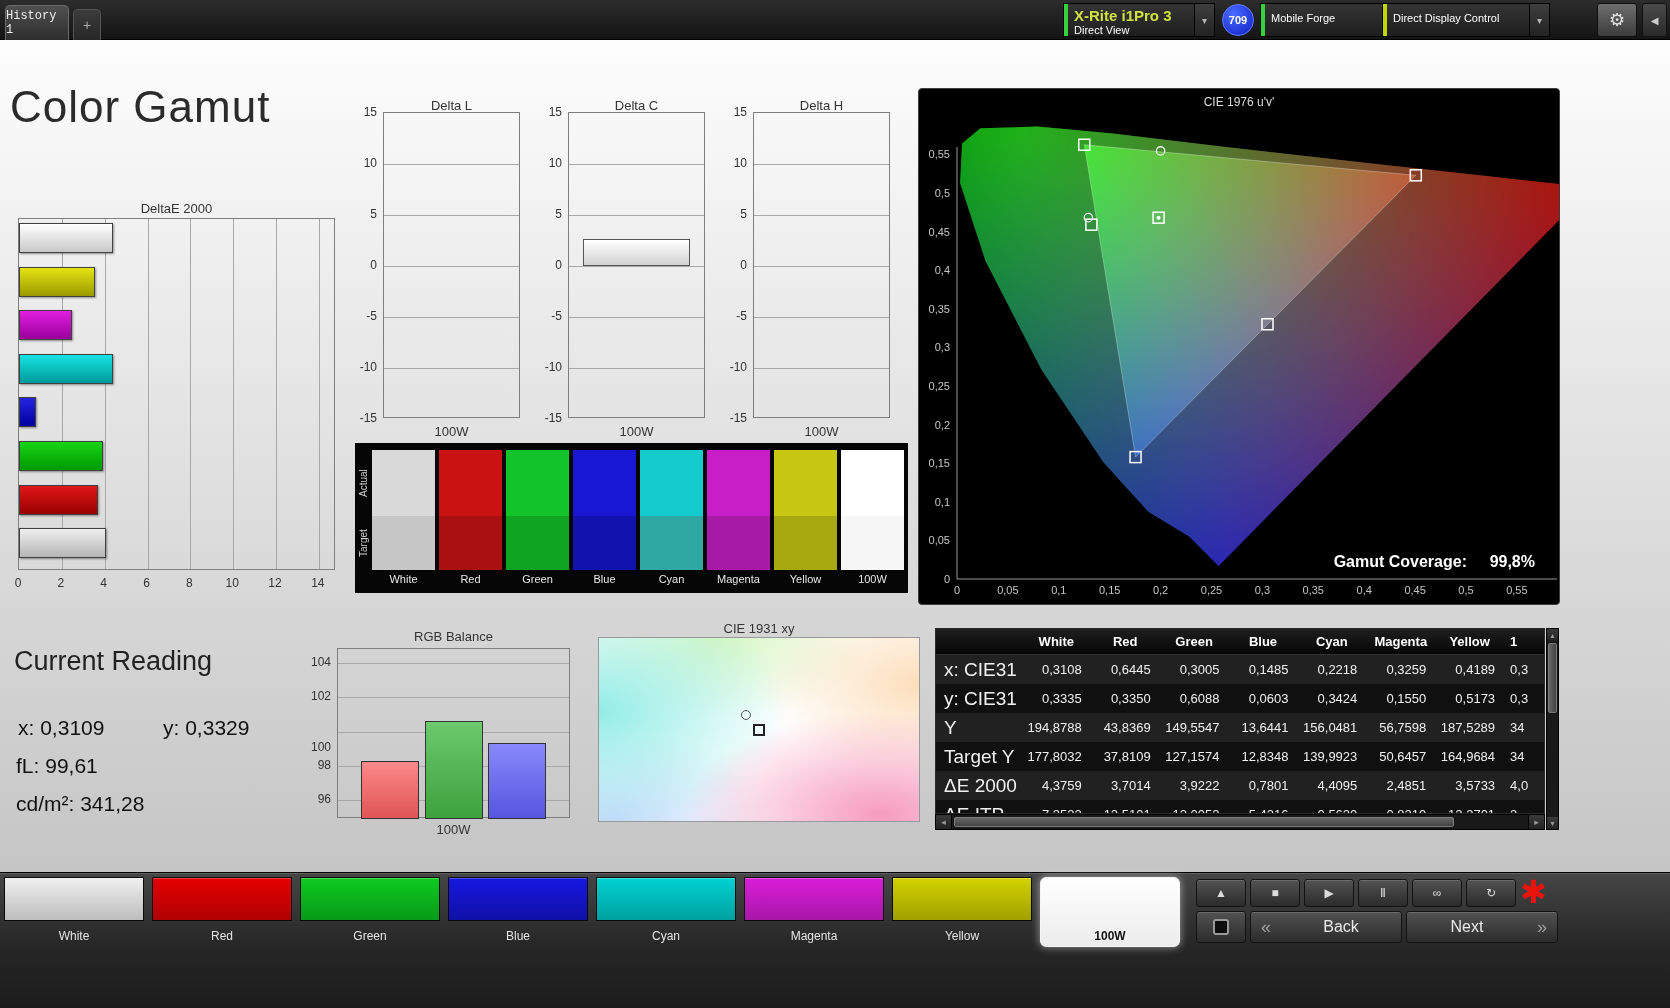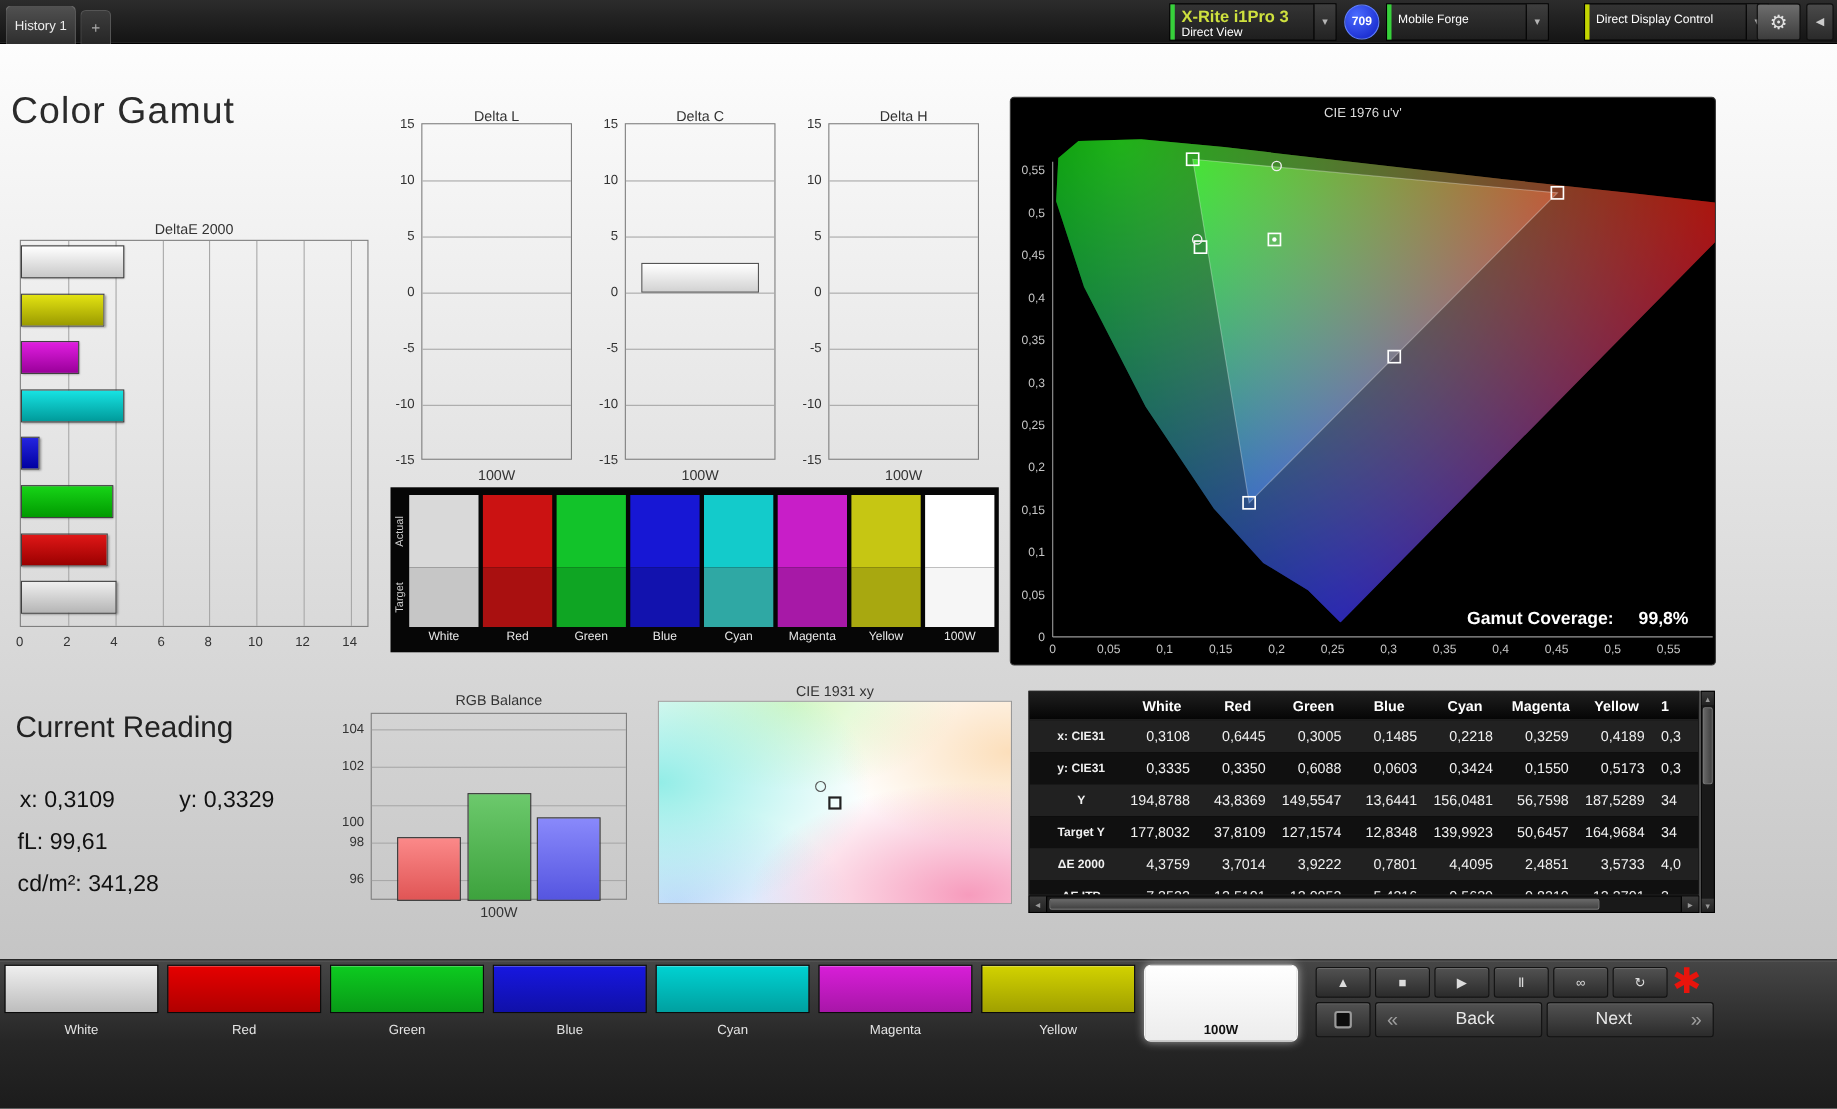--- a/index.html
+++ b/index.html
@@ -2,39 +2,39 @@
 <html><head>
 <meta charset="utf-8">
 <style>
 *{box-sizing:border-box;margin:0;padding:0;}
 html,body{width:1670px;height:1008px;overflow:hidden;}
 body{font-family:"Liberation Sans","DejaVu Sans",sans-serif;background:#c9c9c9;position:relative;}
 .app{position:absolute;inset:0;}
 
 
 .topbar{position:absolute;left:0;top:0;width:1670px;height:40px;background:linear-gradient(#2c2c2c,#141414);border-bottom:1px solid #000;}
-.tab-history{position:absolute;left:5px;top:5px;width:64px;height:35px;background:linear-gradient(#505050,#2e2e2e);border:1px solid #6a6a6a;border-bottom:none;border-radius:5px 5px 0 0;color:#eee;font-size:12px;display:flex;align-items:center;justify-content:center;}
+.tab-history{position:absolute;left:5px;top:5px;width:64px;height:35px;background:linear-gradient(#505050,#2e2e2e);border:1px solid #6a6a6a;border-bottom:none;border-radius:5px 5px 0 0;color:#eee;font-size:12px;display:flex;align-items:center;justify-content:center;font-family:Liberation Mono, monospace;}
 .tab-add{position:absolute;left:73px;top:9px;width:28px;height:31px;background:linear-gradient(#3c3c3c,#262626);border:1px solid #555;border-bottom:none;border-radius:5px 5px 0 0;color:#aaa;font-size:14px;display:flex;align-items:center;justify-content:center;}
 .dropdown{position:absolute;top:3px;height:34px;background:linear-gradient(#343434,#1e1e1e);border:1px solid #000;display:flex;align-items:stretch;}
 .meter-dd{left:1063px;width:152px;}
 .source-dd{left:1260px;width:148px;}
-.ddc-dd{left:1440px;width:168px;}
+.ddc-dd{left:1382px;width:168px;}
 .dd-status{width:4px;}
 .dd-body{flex:1;padding:3px 6px;overflow:hidden;}
 .dd-line1{font-size:15px;font-weight:bold;color:#cfe13e;white-space:nowrap;}
 .dd-line2{font-size:11px;color:#fff;white-space:nowrap;}
 .dd-single{font-size:11px;color:#fff;padding-top:5px;white-space:nowrap;}
 .dd-caret{width:20px;border-left:1px solid #000;background:linear-gradient(#3e3e3e,#232323);color:#b5b5b5;display:flex;align-items:center;justify-content:center;font-size:10px;}
 .badge709{position:absolute;left:1222px;top:4px;width:32px;height:32px;border-radius:50%;background:radial-gradient(circle at 35% 30%,#4a6bff,#0f1ec4);border:1px solid #6080ff;color:#fff;font-size:11px;font-weight:bold;display:flex;align-items:center;justify-content:center;}
 .gearbtn{position:absolute;left:1597px;top:3px;width:40px;height:34px;background:linear-gradient(#6e6e6e,#3c3c3c);border:1px solid #101010;border-radius:3px;display:flex;align-items:center;justify-content:center;color:#e2e2e2;font-size:18px;}
 .collapsebtn{position:absolute;left:1642px;top:3px;width:25px;height:34px;background:linear-gradient(#4a4a4a,#2a2a2a);border:1px solid #101010;border-radius:3px;display:flex;align-items:center;justify-content:center;color:#ccc;font-size:10px;}
 
 
 .main{position:absolute;left:0;top:40px;width:1670px;height:832px;background:linear-gradient(#fdfdfd,#c5c5c5);}
-.page-title{position:absolute;left:10px;top:42px;font-size:34px;font-weight:300;color:#2b2b2b;letter-spacing:1px;}
+.page-title{position:absolute;left:10px;top:42px;font-size:44px;font-weight:300;color:#2b2b2b;letter-spacing:1px;}
 
 
 .de-title{position:absolute;left:18px;top:161px;width:317px;text-align:center;font-size:13px;color:#333;}
 .de-plot{position:absolute;left:18px;top:178px;width:317px;height:352px;border:1px solid #7f7f7f;}
 .de-xlabels{position:absolute;left:18px;top:536px;width:317px;height:16px;}
 .de-xlab{position:absolute;transform:translateX(-50%);font-size:12px;color:#333;}
 .vgrid{position:absolute;top:0;bottom:0;width:1px;background:#a8a8a8;}
 .hgrid{position:absolute;left:0;right:0;height:1px;background:#a8a8a8;}
 .hbar{position:absolute;left:0;height:30px;border:1px solid #404040;box-shadow:1px 1px 2px rgba(0,0,0,0.4);}
 
@@ -95,21 +95,21 @@
 .m1931.square{width:12px;height:12px;border:2px solid #222;transform:translate(-50%,-50%);}
 
 
 .rtable{position:absolute;left:935px;top:588px;width:610px;height:186px;background:#000;overflow:hidden;border:1px solid #2a2a2a;}
 .thead{display:flex;height:26px;align-items:center;background:linear-gradient(#1f1f1f,#050505);border-bottom:1px solid #333;}
 .thlabel{width:86px;}
 .thcell{width:69px;text-align:center;font-size:13px;font-weight:bold;color:#fff;}
 .trow{display:flex;height:29px;align-items:center;color:#f0f0f0;}
 .trow.even{background:#212121;}
 .trow.odd{background:#101010;}
-.tlabel{width:86px;padding-left:8px;font-weight:bold;font-size:11px;white-space:nowrap;text-align:center;}
+.tlabel{width:86px;padding-left:8px;font-weight:normal;font-size:19px;white-space:nowrap;}
 .tval{width:69px;text-align:right;padding-right:9px;font-size:13px;white-space:nowrap;}
 .clipcol{width:40px;overflow:hidden;text-align:left;padding-left:6px;padding-right:0;}
 .hscroll{position:absolute;left:935px;top:774px;width:610px;height:16px;background:#191919;border:1px solid #000;}
 .harrow{position:absolute;top:0;width:16px;height:14px;color:#999;font-size:9px;display:flex;align-items:center;justify-content:center;background:linear-gradient(#3a3a3a,#222);}
 .harrow.left{left:0;border-right:1px solid #000;}
 .harrow.right{right:0;border-left:1px solid #000;}
 .hthumb{position:absolute;left:18px;top:2px;width:500px;height:10px;border-radius:2px;background:linear-gradient(#676767,#424242);border:1px solid #7a7a7a;}
 .vscroll{position:absolute;left:1546px;top:588px;width:13px;height:202px;background:#191919;border:1px solid #000;}
 .varrow{position:absolute;left:0;width:11px;height:12px;color:#999;font-size:8px;display:flex;align-items:center;justify-content:center;background:linear-gradient(#3a3a3a,#222);}
 .varrow.up{top:0;} .varrow.down{bottom:0;}

